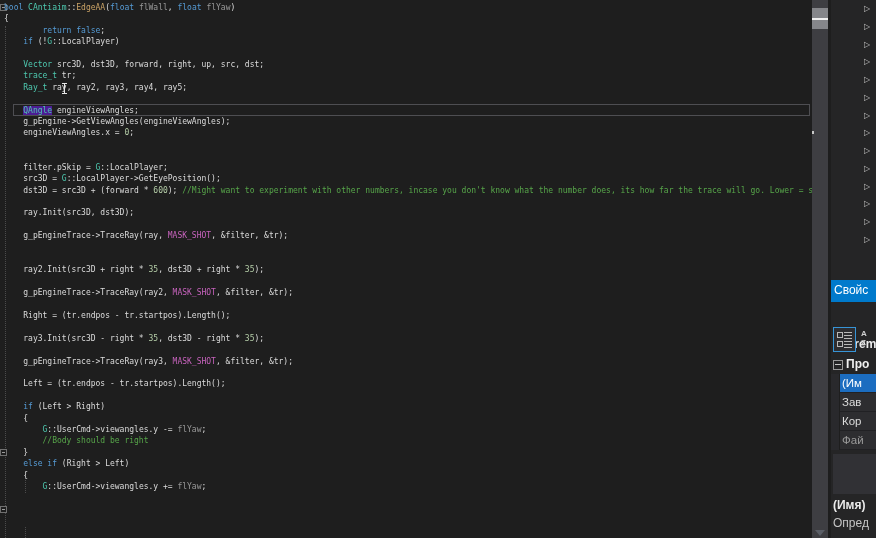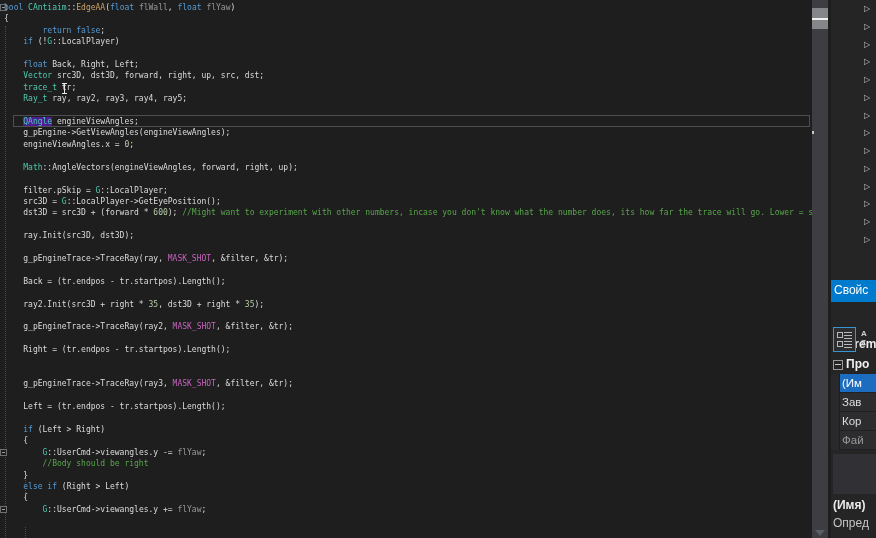--- a/index.html
+++ b/index.html
@@ -83,47 +83,45 @@
     <div id="guide-else" class="guide"></div>
     <div class="fold-box" style="top:4px"></div>
     <div class="fold-box" style="top:449px"></div>
     <div class="fold-box" style="top:506px"></div>
     <div id="code-lines">
         <div class="cl"><span class="tk-k">bool</span><span class="tk-p"> </span><span class="tk-t">CAntiaim</span><span class="tk-p">::</span><span class="tk-f">EdgeAA</span><span class="tk-p">(</span><span class="tk-k">float</span><span class="tk-p"> </span><span class="tk-g">flWall</span><span class="tk-p">, </span><span class="tk-k">float</span><span class="tk-p"> </span><span class="tk-g">flYaw</span><span class="tk-p">)</span></div>
         <div class="cl"><span class="tk-p">{</span></div>
         <div class="cl"><span class="tk-p">        </span><span class="tk-k">return</span><span class="tk-p"> </span><span class="tk-k">false</span><span class="tk-p">;</span></div>
         <div class="cl"><span class="tk-p">    </span><span class="tk-k">if</span><span class="tk-p"> (!</span><span class="tk-t">G</span><span class="tk-p">::LocalPlayer)</span></div>
         <div class="cl"></div>
-        <div class="cl"><span class="tk-p">    </span><span class="tk-k">float</span><span class="tk-p"> Back, Right, Left;</span></div>
         <div class="cl"><span class="tk-p">    </span><span class="tk-t">Vector</span><span class="tk-p"> src3D, dst3D, forward, right, up, src, dst;</span></div>
         <div class="cl"><span class="tk-p">    </span><span class="tk-t">trace_t</span><span class="tk-p"> tr;</span></div>
         <div class="cl"><span class="tk-p">    </span><span class="tk-t">Ray_t</span><span class="tk-p"> ray, ray2, ray3, ray4, ray5;</span></div>
         <div class="cl"></div>
         <div class="cl cur"><span class="tk-p">    </span><span class="tk-ts">QAngle</span><span class="tk-p"> engineViewAngles;</span></div>
         <div class="cl"><span class="tk-p">    g_pEngine-&gt;GetViewAngles(engineViewAngles);</span></div>
         <div class="cl"><span class="tk-p">    engineViewAngles.x = </span><span class="tk-n">0</span><span class="tk-p">;</span></div>
         <div class="cl"></div>
-        <div class="cl"><span class="tk-p">    </span><span class="tk-t">Math</span><span class="tk-p">::AngleVectors(engineViewAngles, forward, right, up);</span></div>
         <div class="cl"></div>
         <div class="cl"><span class="tk-p">    filter.pSkip = </span><span class="tk-t">G</span><span class="tk-p">::LocalPlayer;</span></div>
         <div class="cl"><span class="tk-p">    src3D = </span><span class="tk-t">G</span><span class="tk-p">::LocalPlayer-&gt;GetEyePosition();</span></div>
         <div class="cl"><span class="tk-p">    dst3D = src3D + (forward * </span><span class="tk-n">600</span><span class="tk-p">); </span><span class="tk-c">//Might want to experiment with other numbers, incase you don't know what the number does, its how far the trace will go. Lower = sh</span></div>
         <div class="cl"></div>
         <div class="cl"><span class="tk-p">    ray.Init(src3D, dst3D);</span></div>
         <div class="cl"></div>
         <div class="cl"><span class="tk-p">    g_pEngineTrace-&gt;TraceRay(ray, </span><span class="tk-m">MASK_SHOT</span><span class="tk-p">, &amp;filter, &amp;tr);</span></div>
         <div class="cl"></div>
-        <div class="cl"><span class="tk-p">    Back = (tr.endpos - tr.startpos).Length();</span></div>
         <div class="cl"></div>
         <div class="cl"><span class="tk-p">    ray2.Init(src3D + right * </span><span class="tk-n">35</span><span class="tk-p">, dst3D + right * </span><span class="tk-n">35</span><span class="tk-p">);</span></div>
         <div class="cl"></div>
         <div class="cl"><span class="tk-p">    g_pEngineTrace-&gt;TraceRay(ray2, </span><span class="tk-m">MASK_SHOT</span><span class="tk-p">, &amp;filter, &amp;tr);</span></div>
         <div class="cl"></div>
         <div class="cl"><span class="tk-p">    Right = (tr.endpos - tr.startpos).Length();</span></div>
         <div class="cl"></div>
+        <div class="cl"><span class="tk-p">    ray3.Init(src3D - right * </span><span class="tk-n">35</span><span class="tk-p">, dst3D - right * </span><span class="tk-n">35</span><span class="tk-p">);</span></div>
         <div class="cl"></div>
         <div class="cl"><span class="tk-p">    g_pEngineTrace-&gt;TraceRay(ray3, </span><span class="tk-m">MASK_SHOT</span><span class="tk-p">, &amp;filter, &amp;tr);</span></div>
         <div class="cl"></div>
         <div class="cl"><span class="tk-p">    Left = (tr.endpos - tr.startpos).Length();</span></div>
         <div class="cl"></div>
         <div class="cl"><span class="tk-p">    </span><span class="tk-k">if</span><span class="tk-p"> (Left &gt; Right)</span></div>
         <div class="cl"><span class="tk-p">    {</span></div>
         <div class="cl"><span class="tk-p">        </span><span class="tk-t">G</span><span class="tk-p">::UserCmd-&gt;</span><span class="tk-b">viewangles</span><span class="tk-p">.y -= </span><span class="tk-g">flYaw</span><span class="tk-p">;</span></div>
         <div class="cl"><span class="tk-p">        </span><span class="tk-c">//Body should be right</span></div>
         <div class="cl"><span class="tk-p">    }</span></div>

